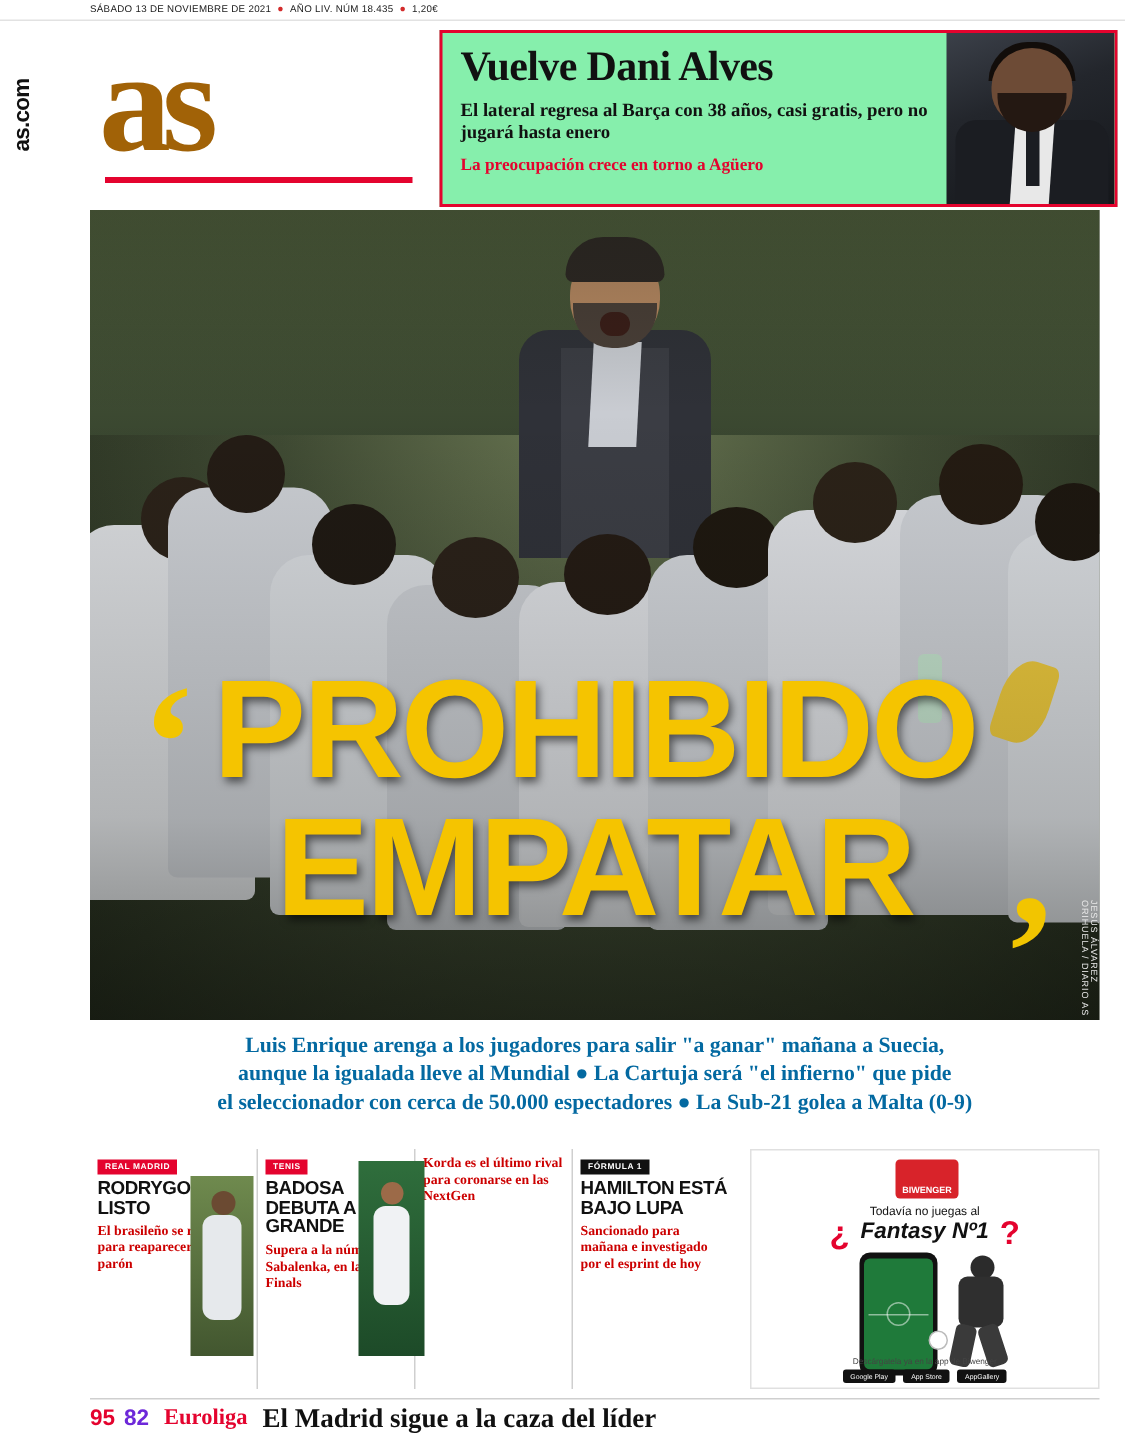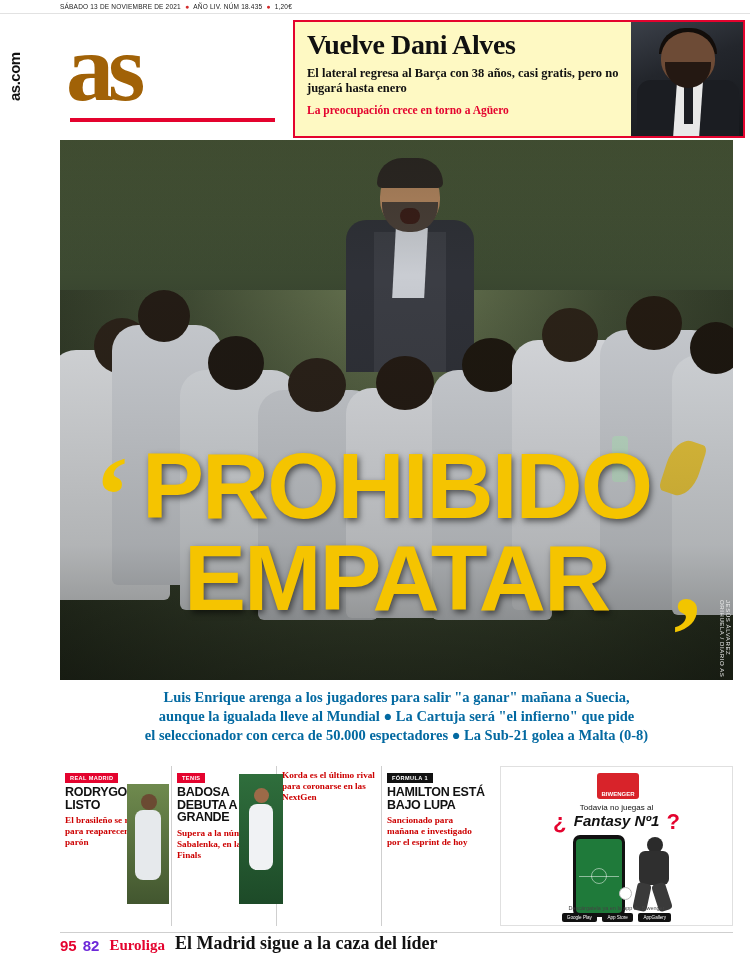--- a/index.html
+++ b/index.html
@@ -31,21 +31,21 @@
   .logo {
     position:absolute; left:66px; top:6px;
     font-size: 96px; line-height: 96px; font-weight: 800;
     color:#a16207; font-family:"Liberation Serif", serif; letter-spacing:-6px;
   }
   .logo-underline {
     position:absolute; left:70px; top:104px; width: 205px; height: 4px; background:#e4032e;
   }
   .topstory {
     position:absolute; left:293px; top:6px; width:452px; height:118px;
-    border: 2px solid #e4032e; background:#fef9c3; overflow:hidden;
+    border: 2px solid #e4032e; background:#86efac; overflow:hidden;
   }
   .topstory-img {
     position:absolute; right:0; top:0; width:112px; height:114px;
     background: linear-gradient(160deg,#3b4049 0%, #23262c 40%, #15171b 100%);
     overflow:hidden;
   }
   .ts-head { position:absolute; left:30px; top:10px; width:54px; height:52px; border-radius:50% 50% 45% 45%; background:#6d4b36; }
   .ts-hair { position:absolute; left:28px; top:6px; width:58px; height:26px; border-radius:28px 28px 0 0; background:#120d0a; }
   .ts-beard { position:absolute; left:34px; top:40px; width:46px; height:26px; border-radius:0 0 24px 24px; background:#241812; }
   .ts-body { position:absolute; left:6px; top:58px; width:102px; height:58px; background:#1b1d22; border-radius:14px 14px 0 0; }
@@ -167,21 +167,21 @@
   .pitch-line { position:absolute; left:3px; right:3px; top:50%; height:1px; background:rgba(255,255,255,.5); }
   .pitch-circle { position:absolute; left:50%; top:50%; width:16px; height:16px; margin:-8px 0 0 -8px; border:1px solid rgba(255,255,255,.5); border-radius:50%; }
   .ad-player { position:absolute; left:128px; top:70px; width:60px; height:74px; }
   .ad-ball { position:absolute; left:118px; top:120px; width:13px; height:13px; border-radius:50%; background:#fff; border:1px solid #bbb; }
   .ad-foot { position:absolute; bottom:3px; width:100%; text-align:center; font-size:5.5px; color:#444; }
   .store { display:inline-block; background:#111; color:#fff; font-size:4.6px; padding:2px 5px; border-radius:2px; margin:0 2px; }
 
   
   .euro {
     position:absolute; left:0; top:166px; width:673px; height:22px;
-    border-top:1px solid #cfcfcf; display:flex; align-items:flex-end; padding-top:3px;
+    border-top:1px solid #cfcfcf; display:flex; align-items:center; padding-top:3px;
   }
   .score { font-family:"Liberation Sans", sans-serif; font-weight:800; font-size:15px; color:#e4032e; }
   .score.second { margin-left:6px; color:#6d28d9; }
   .euro-name { font-family:"Liberation Serif", serif; font-weight:bold; font-size:15px; color:#e4032e; margin-left:10px; }
   .euro-text { font-family:"Liberation Serif", serif; font-weight:bold; font-size:18px; color:#111; margin-left:10px; }
 </style>
 </head>
 <body>
 
 <div class="page">
@@ -267,21 +267,21 @@
       <div class="headline l2">EMPATAR</div>
       <div class="quote-close">’</div>
     </div>
 
     <div class="credit">JESÚS ÁLVAREZ ORIHUELA / DIARIO AS</div>
   </div>
 
   <div class="deck">
     <p>Luis Enrique arenga a los jugadores para salir "a ganar" mañana a Suecia,</p>
     <p>aunque la igualada lleve al Mundial ● La Cartuja será "el infierno" que pide</p>
-    <p>el seleccionador con cerca de 50.000 espectadores ● La Sub-21 golea a Malta (0-8)</p>
+    <p>el seleccionador con cerca de 50.000 espectadores ● La Sub-21 golea a Malta (0-9)</p>
   </div>
 
   <div class="bottom">
 
     <div class="cols">
 
       <div class="col" style="width:112px;">
         <span class="tag">REAL MADRID</span>
         <h3>RODRYGO ESTÁ LISTO</h3>
         <p>El brasileño se recupera para reaparecer tras el parón</p>

